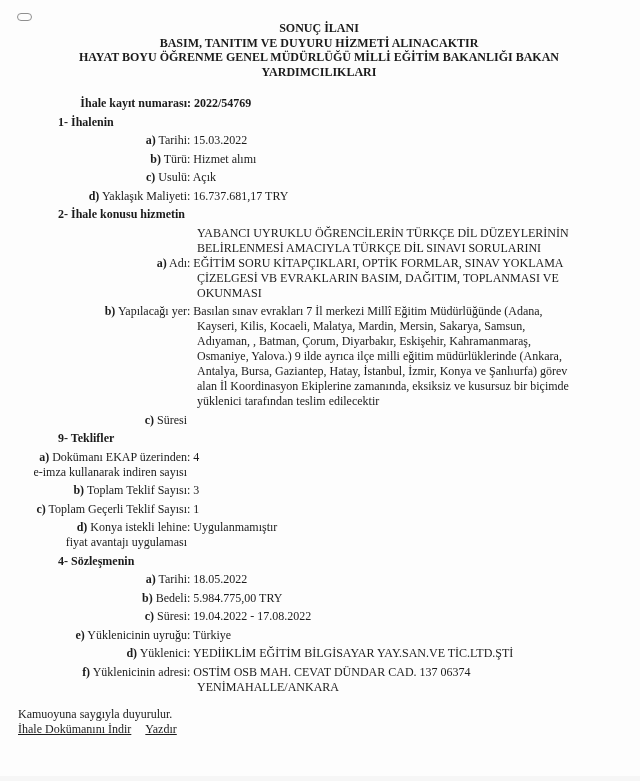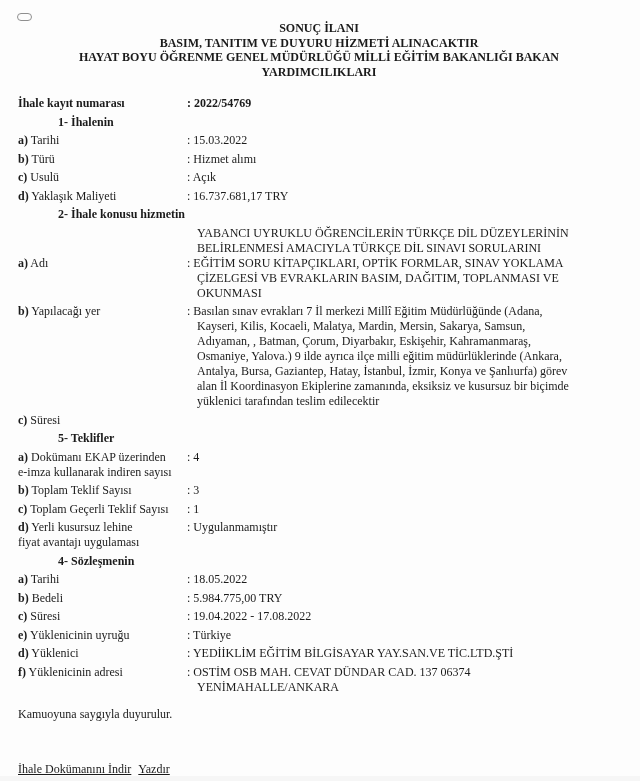--- a/index.html
+++ b/index.html
@@ -13,30 +13,30 @@
   .pill {
     position: absolute; left: 17px; top: 13px;
     width: 13px; height: 6px;
     border: 1.4px solid #8f8f8f; border-radius: 4px;
     background: #fdfdfd; cursor: pointer;
   }
   .doc { padding: 21px 20px 0 18px; }
   .title { text-align: center; font-weight: bold; line-height: 14.5px; }
   .content { margin-top: 17px; }
   .row { display: flex; align-items: flex-start; margin-bottom: 3.5px; line-height: 15px; }
-  .lbl { width: 169px; flex: none; }
+  .lbl { width: 169px; flex: none; text-align: right; }
   .val { flex: 1; }
   .pfx { font-weight: bold; }
   .sec { font-weight: bold; line-height: 15px; margin-bottom: 3.5px; margin-left: 40px; }
   .b { font-weight: bold; }
   .ind { padding-left: 10px; }
   .nw { white-space: nowrap; }
   .pad2 { padding-top: 30px; }
   .footer { margin-top: 12px; }
-  .links { display: flex; gap: 7px; line-height: 15px; margin-top: 40px; }
+  .links { display: flex; gap: 14px; line-height: 15px; }
   a.link { color: #1b1b1b; text-decoration: underline; cursor: pointer; }
   .bottom-strip { position: absolute; left: 0; right: 0; bottom: 0; height: 5px; background: #f6f6f6; }
 </style>
 </head>
 <body>
 
 <div class="pill"></div>
 
 <div class="doc">
 
@@ -96,40 +96,40 @@
         <div class="ind nw">Antalya, Bursa, Gaziantep, Hatay, İstanbul, İzmir, Konya ve Şanlıurfa) görev</div>
         <div class="ind nw">alan İl Koordinasyon Ekiplerine zamanında, eksiksiz ve kusursuz bir biçimde</div>
         <div class="ind nw">yüklenici tarafından teslim edilecektir</div>
       </div>
     </div>
 
     <div class="row">
       <div class="lbl"><span class="pfx">c)</span> <span>Süresi</span></div>
     </div>
 
-    <div class="sec">5- Teklifler</div>
+    <div class="sec">9- Teklifler</div>
 
     <div class="row">
       <div class="lbl">
         <div><span class="pfx">a)</span> <span>Dokümanı EKAP üzerinden</span></div>
         <div>e-imza kullanarak indiren sayısı</div>
       </div>
       <div class="val nw">: 4</div>
     </div>
     <div class="row">
       <div class="lbl"><span class="pfx">b)</span> <span>Toplam Teklif Sayısı</span></div>
       <div class="val nw">: 3</div>
     </div>
     <div class="row">
       <div class="lbl"><span class="pfx">c)</span> <span>Toplam Geçerli Teklif Sayısı</span></div>
       <div class="val nw">: 1</div>
     </div>
     <div class="row">
       <div class="lbl">
-        <div><span class="pfx">d)</span> <span>Yerli kusursuz lehine</span></div>
+        <div><span class="pfx">d)</span> <span>Konya istekli lehine</span></div>
         <div>fiyat avantajı uygulaması</div>
       </div>
       <div class="val nw">: Uygulanmamıştır</div>
     </div>
 
     <div class="sec">4- Sözleşmenin</div>
 
     <div class="row">
       <div class="lbl"><span class="pfx">a)</span> <span>Tarihi</span></div>
       <div class="val nw">: 18.05.2022</div>

